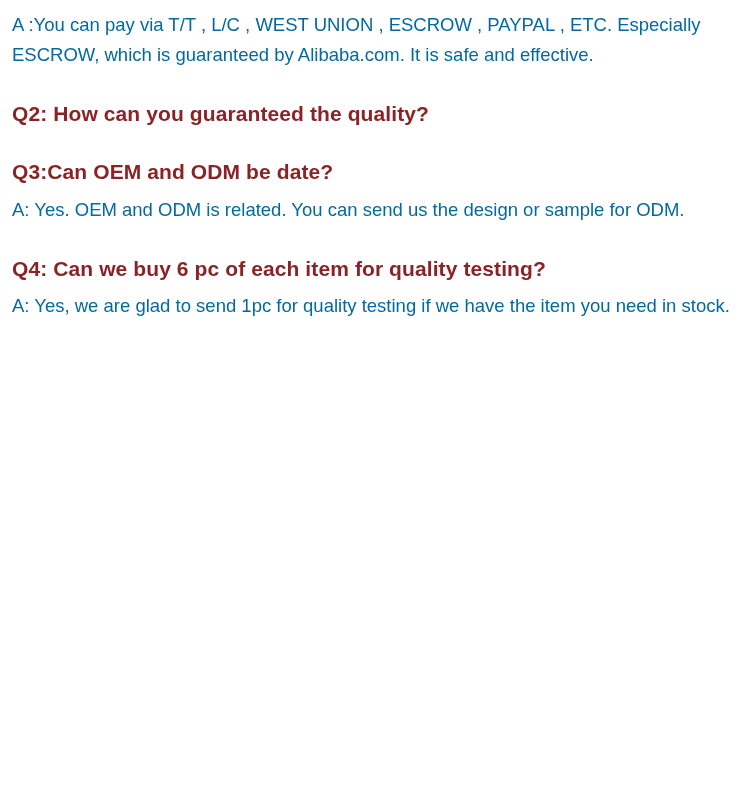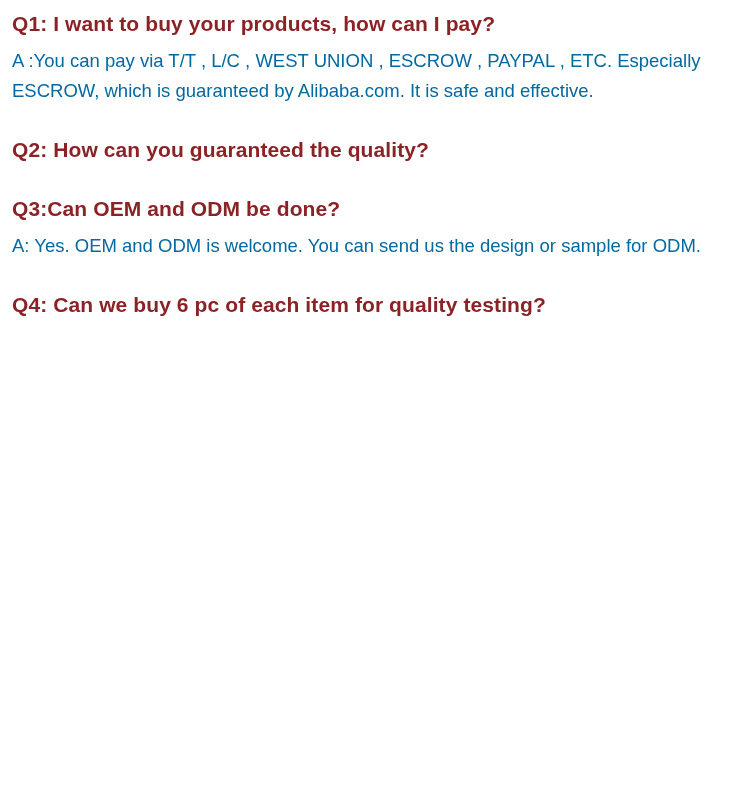--- a/index.html
+++ b/index.html
@@ -42,30 +42,30 @@
     color: #0369a1;
     max-width: 726px;
   }
 </style>
 </head>
 <body>
 
 <div class="page">
 
   <div class="faq-block">
-    <p class="question">Q1: I want to buy your products, how can I pay?</p>
     <p class="answer">A :You can pay via T/T , L/C , WEST UNION , ESCROW , PAYPAL , ETC. Especially ESCROW, which is guaranteed by Alibaba.com. It is safe and effective.</p>
   </div>
 
   <div class="faq-block">
     <p class="question">Q2: How can you guaranteed the quality?</p>
   </div>
 
   <div class="faq-block">
-    <p class="question">Q3:Can OEM and ODM be done?</p>
-    <p class="answer">A: Yes. OEM and ODM is welcome. You can send us the design or sample for ODM.</p>
+    <p class="question">Q3:Can OEM and ODM be date?</p>
+    <p class="answer">A: Yes. OEM and ODM is related. You can send us the design or sample for ODM.</p>
   </div>
 
   <div class="faq-block">
     <p class="question">Q4: Can we buy 6 pc of each item for quality testing?</p>
+    <p class="answer">A: Yes, we are glad to send 1pc for quality testing if we have the item you need in stock.</p>
   </div>
 
 </div>
 
 </body></html>

